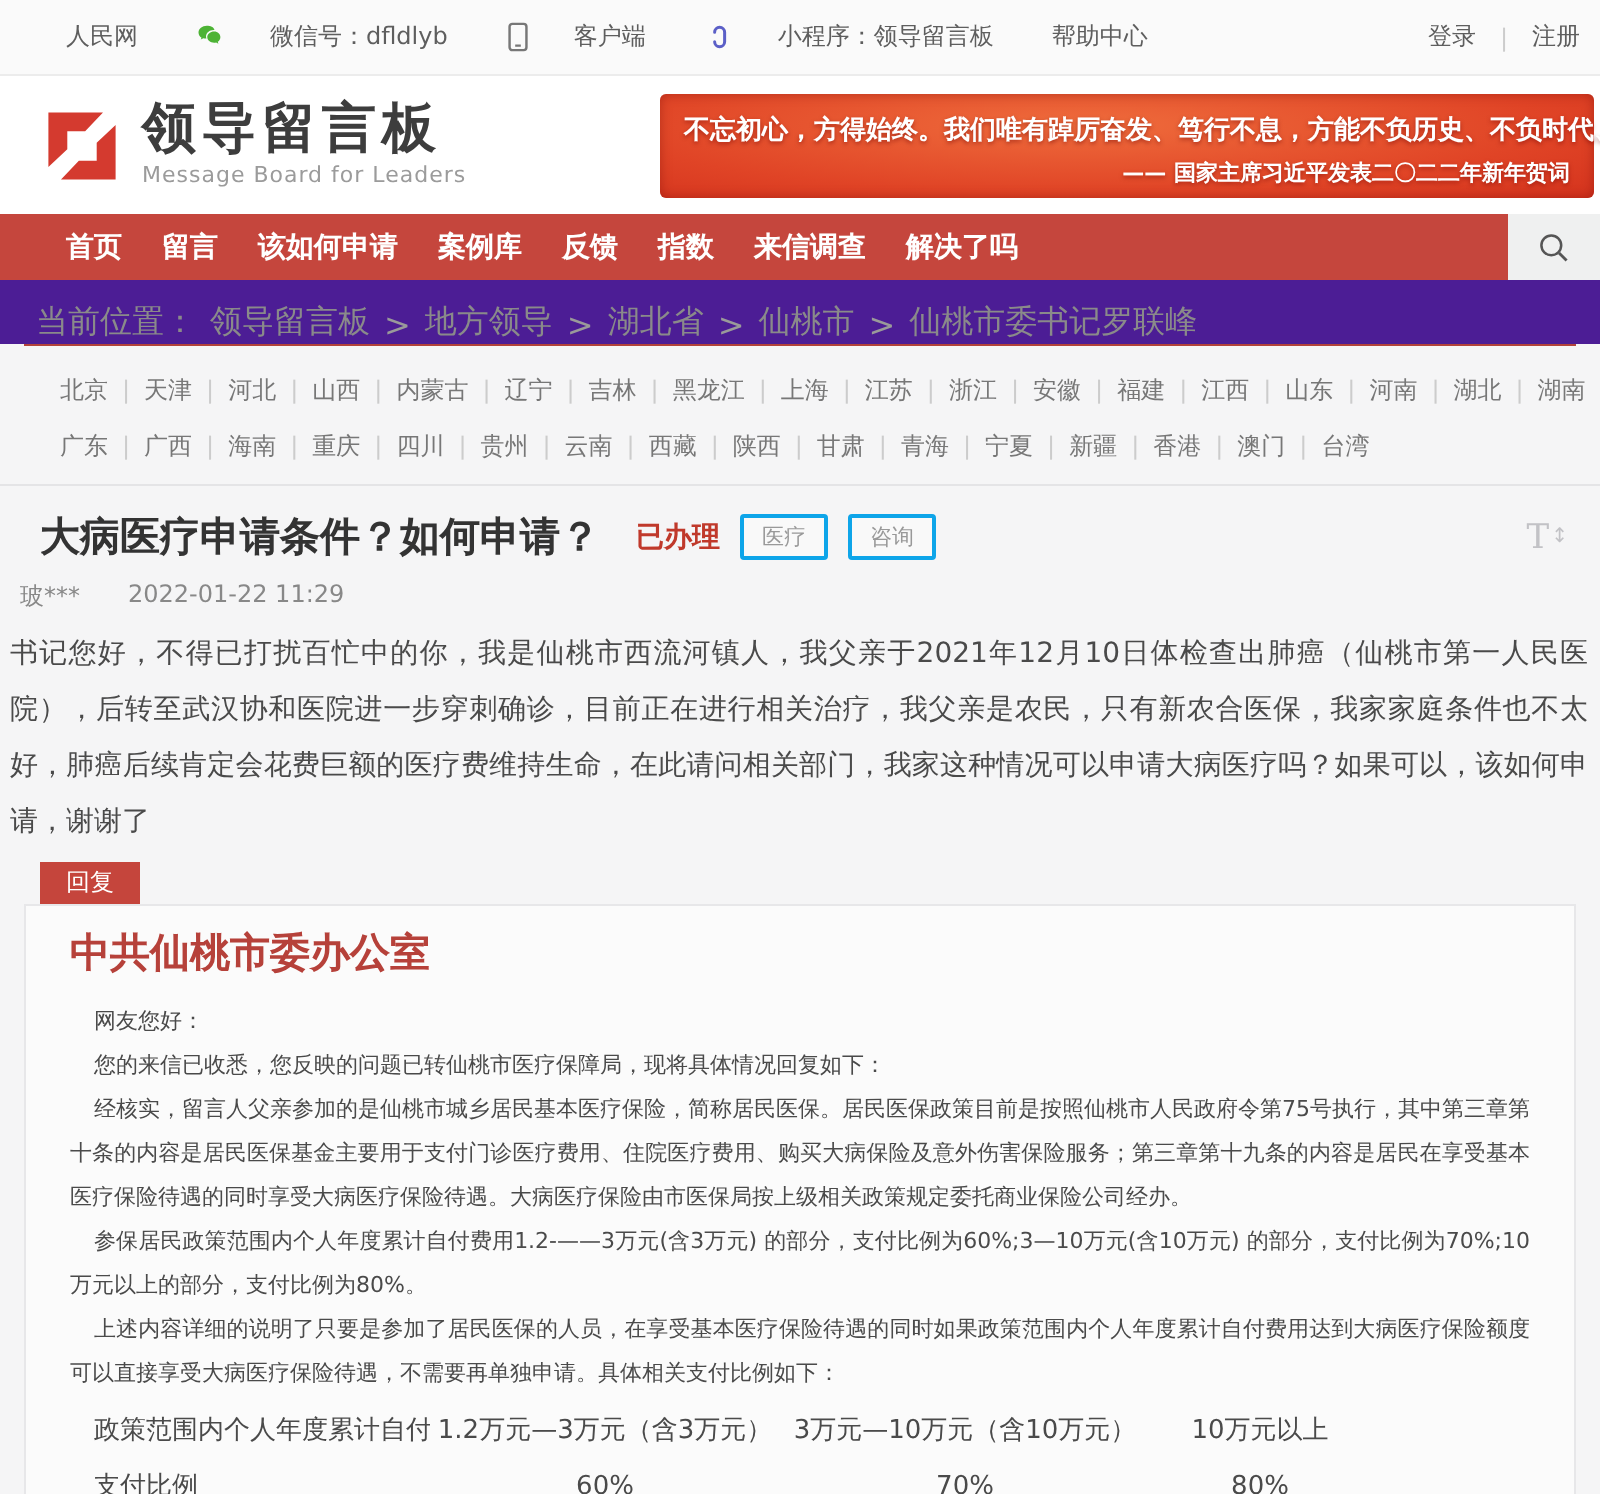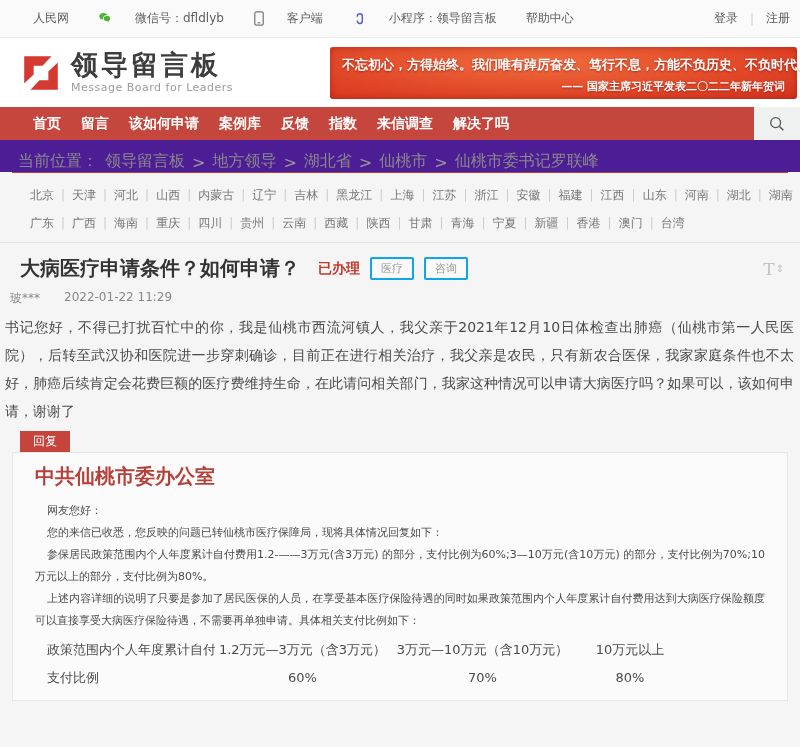--- a/index.html
+++ b/index.html
@@ -205,20 +205,21 @@
       <span>玻***</span>
       <span>2022-01-22 11:29</span>
     </div>
     <div class="body-text">书记您好，不得已打扰百忙中的你，我是仙桃市西流河镇人，我父亲于2021年12月10日体检查出肺癌（仙桃市第一人民医院），后转至武汉协和医院进一步穿刺确诊，目前正在进行相关治疗，我父亲是农民，只有新农合医保，我家家庭条件也不太好，肺癌后续肯定会花费巨额的医疗费维持生命，在此请问相关部门，我家这种情况可以申请大病医疗吗？如果可以，该如何申请，谢谢了</div>
 
     <div class="reply-badge">回复</div>
     <div class="reply-box">
       <div class="office">中共仙桃市委办公室</div>
       <p class="reply-p">网友您好：</p>
       <p class="reply-p">您的来信已收悉，您反映的问题已转仙桃市医疗保障局，现将具体情况回复如下：</p>
+      <p class="reply-p">经核实，留言人父亲参加的是仙桃市城乡居民基本医疗保险，简称居民医保。居民医保政策目前是按照仙桃市人民政府令第75号执行，其中第三章第十条的内容是居民医保基金主要用于支付门诊医疗费用、住院医疗费用、购买大病保险及意外伤害保险服务；第三章第十九条的内容是居民在享受基本医疗保险待遇的同时享受大病医疗保险待遇。大病医疗保险由市医保局按上级相关政策规定委托商业保险公司经办。</p>
       <p class="reply-p">参保居民政策范围内个人年度累计自付费用1.2-——3万元(含3万元) 的部分，支付比例为60%;3—10万元(含10万元) 的部分，支付比例为70%;10万元以上的部分，支付比例为80%。</p>
       <p class="reply-p">上述内容详细的说明了只要是参加了居民医保的人员，在享受基本医疗保险待遇的同时如果政策范围内个人年度累计自付费用达到大病医疗保险额度可以直接享受大病医疗保险待遇，不需要再单独申请。具体相关支付比例如下：</p>
       <table class="pay-table">
         <colgroup>
             <col style="width:180px">
             <col style="width:175px">
             <col style="width:185px">
             <col style="width:110px">
           </colgroup>
         <tbody>

